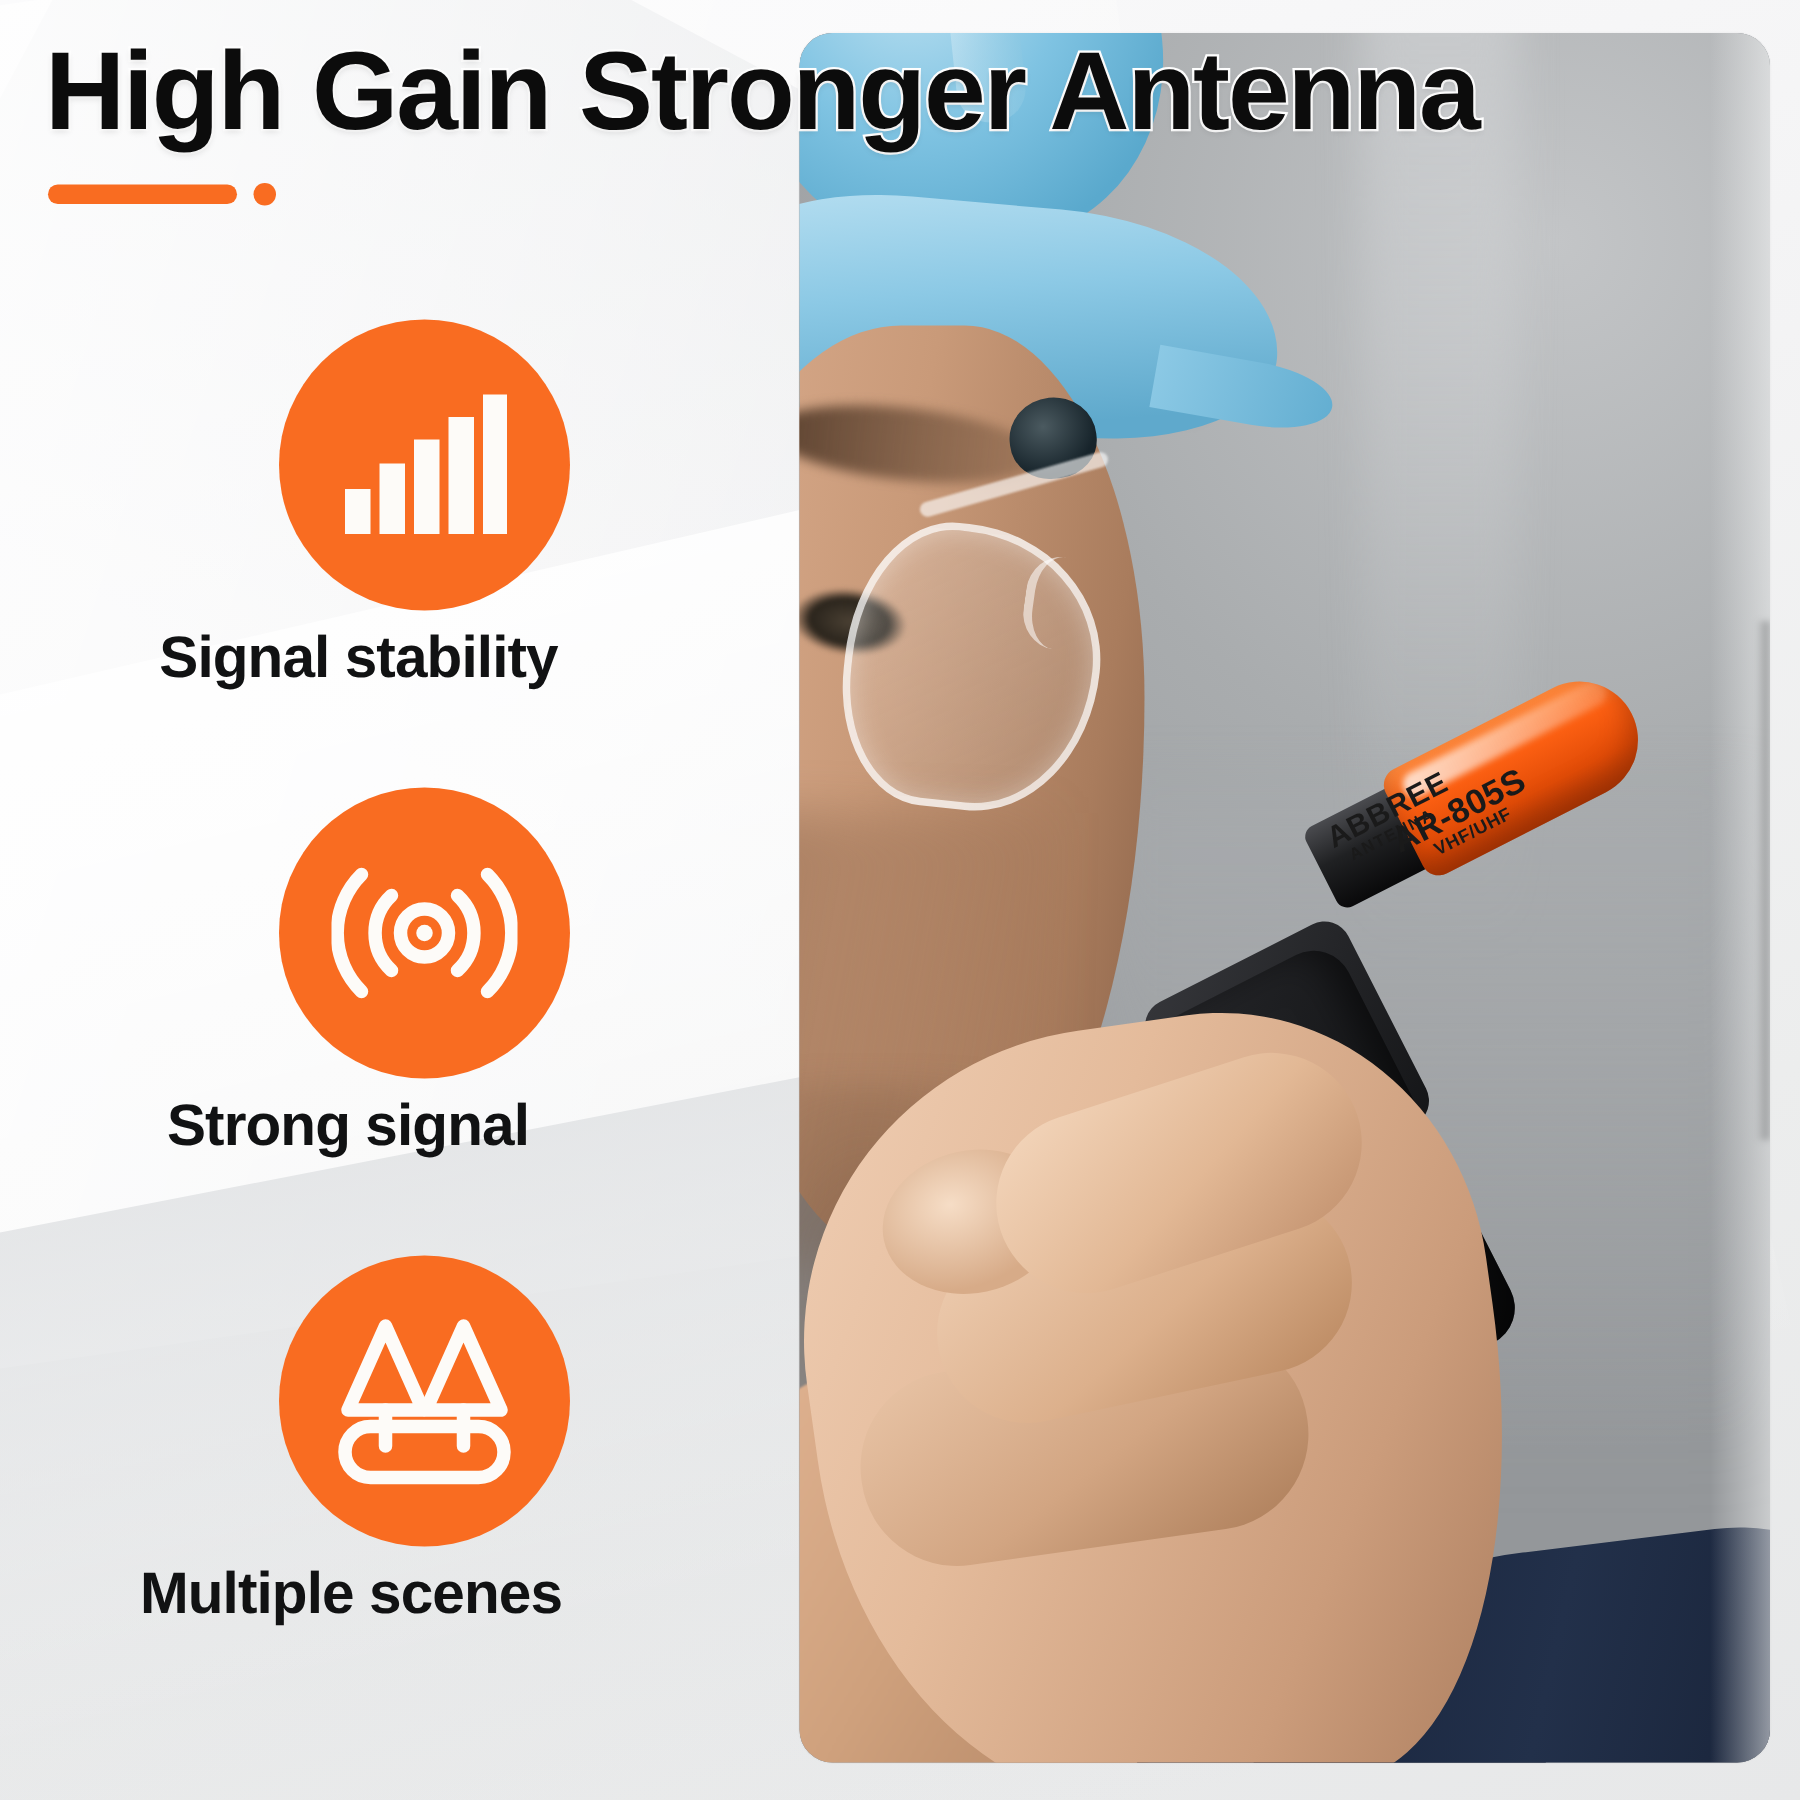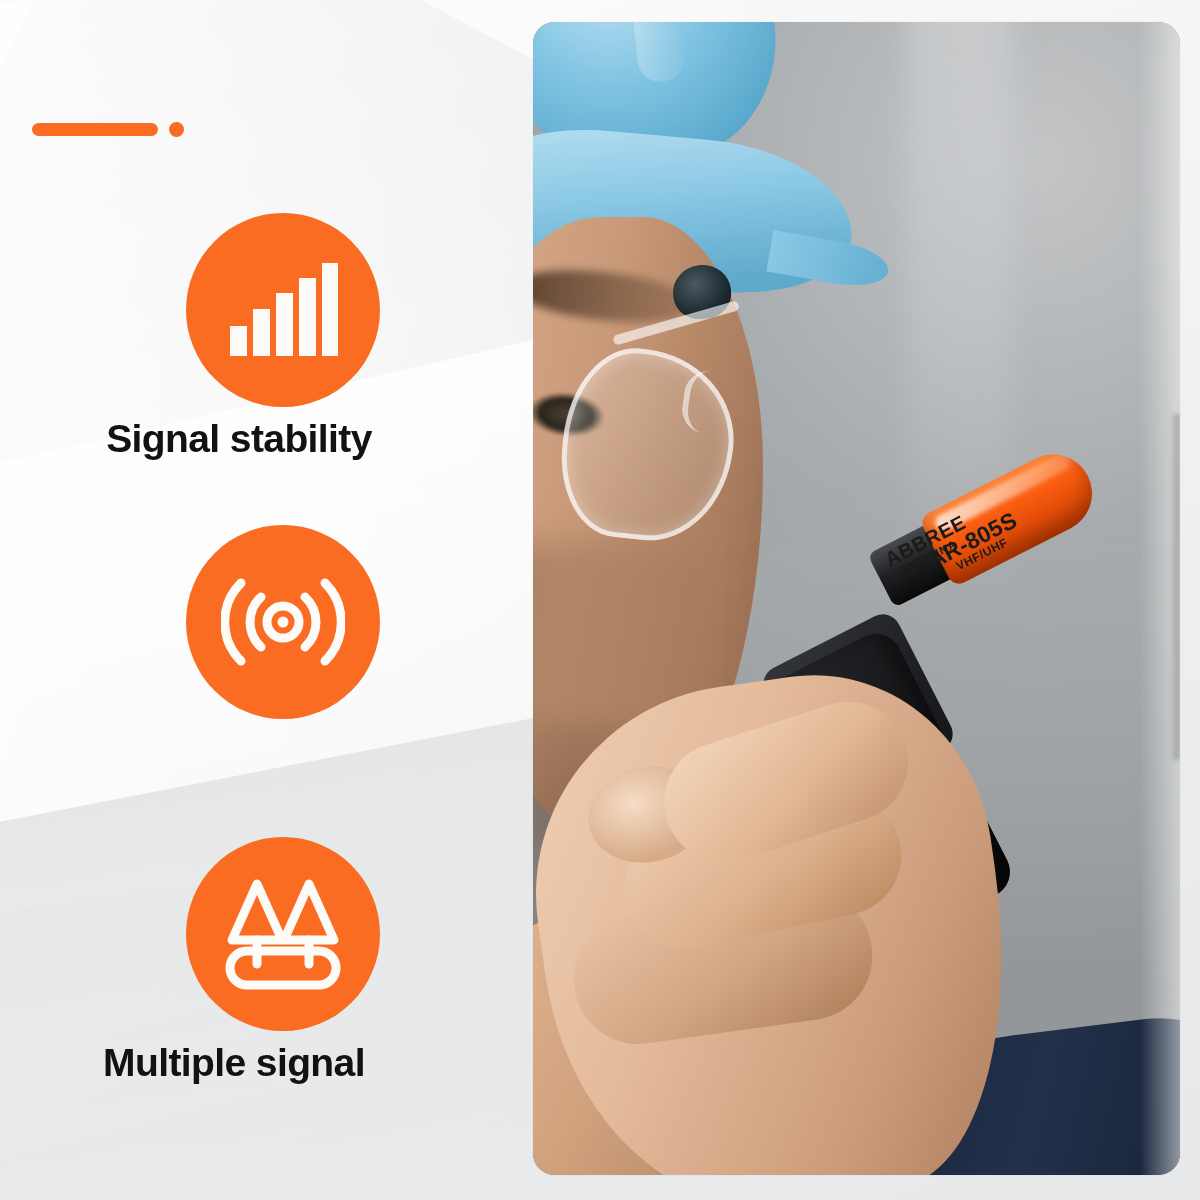--- a/index.html
+++ b/index.html
@@ -599,20 +599,21 @@
 <body>
 
 <div class="poster">
 
   <div class="bg-base"></div>
   <div class="bg-diag-c"></div>
   <div class="bg-diag-d"></div>
   <div class="bg-diag-a"></div>
   <div class="bg-diag-b"></div>
 
+  <div class="headline">High Gain Stronger Antenna</div>
 
   <div class="accent-row">
     <div class="accent-bar"></div>
     <div class="accent-dot"></div>
   </div>
 
   <div class="features">
 
     <div class="feature f1">
       <div class="feature-circle">
@@ -637,37 +638,38 @@
               <circle cx="62" cy="56" r="5.5" fill="#fdfbf8" stroke="none"></circle>
               <circle cx="62" cy="56" r="16"></circle>
               <path d="M40 31 A 34 34 0 0 0 40 81"></path>
               <path d="M84 31 A 34 34 0 0 1 84 81"></path>
               <path d="M20 17 A 55 55 0 0 0 20 95"></path>
               <path d="M104 17 A 55 55 0 0 1 104 95"></path>
             </g>
           </svg>
         </span>
       </div>
+      <div class="feature-label">Strong signal</div>
     </div>
 
     <div class="feature f3">
       <div class="feature-circle">
         <span>
           <svg class="icon-svg" width="122" height="116" viewBox="0 0 122 116" aria-hidden="true">
             <g fill="none" stroke="#fdfbf8" stroke-width="9" stroke-linecap="round" stroke-linejoin="round">
               <path d="M35 8 L 60 64 L 10 64 Z"></path>
               <path d="M87 8 L 112 64 L 62 64 Z"></path>
               <path d="M35 64 L 35 88"></path>
               <path d="M87 64 L 87 88"></path>
               <rect x="8" y="75" width="106" height="34" rx="17"></rect>
             </g>
           </svg>
         </span>
       </div>
-      <div class="feature-label">Multiple signal</div>
+      <div class="feature-label">Multiple scenes</div>
     </div>
 
   </div>
 
   <div class="photo-panel">
     <div class="wall"></div>
     <div class="wall-streak-1"></div>
     <div class="wall-streak-2"></div>
 
     <div class="hat-dome"></div>

